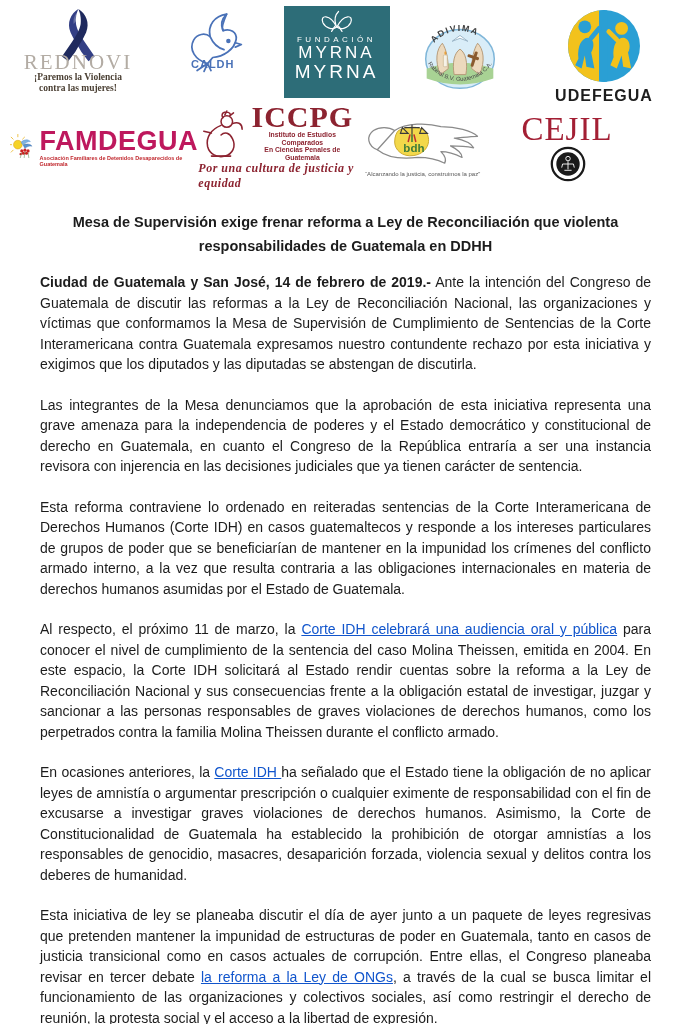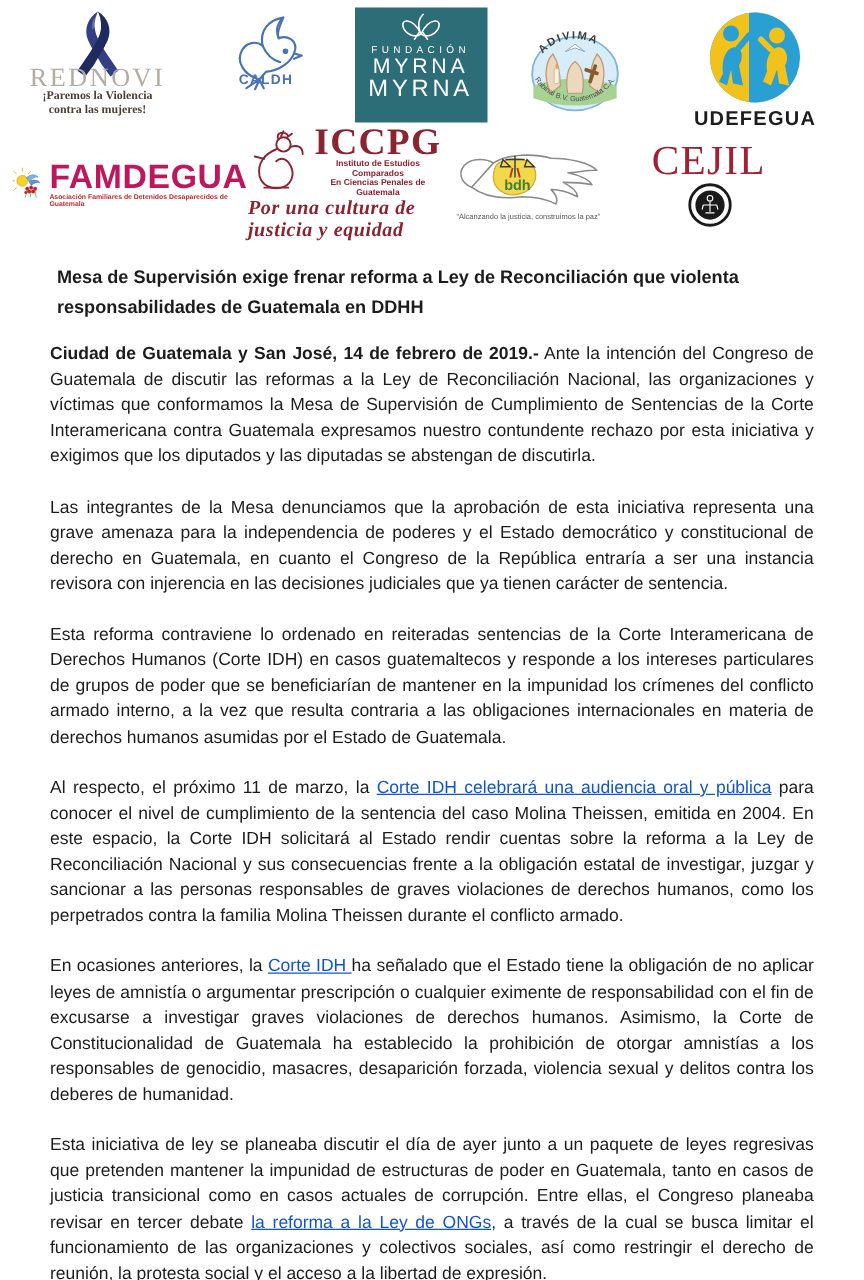--- a/index.html
+++ b/index.html
@@ -48,42 +48,42 @@
 
   
   .famdegua{width:188px;flex-direction:row;align-items:center;}
   .famdegua svg{height:62px;}
   .famdegua-text{display:flex;flex-direction:column;margin-left:2px;}
   .famdegua-name{font-size:27px;font-weight:800;color:#be185d;letter-spacing:0.5px;line-height:27px;}
   .famdegua-tag{font-size:5.5px;color:#c0272d;font-weight:bold;max-width:150px;line-height:6px;}
 
   
   .iccpg{width:158px;}
-  .iccpg-top{display:flex;align-items:center;}
+  .iccpg-top{display:flex;align-items:flex-end;}
   .iccpg-top svg{height:52px;}
   .iccpg-block{display:flex;flex-direction:column;align-items:center;margin-left:2px;}
   .iccpg-name{font-family:"Liberation Serif",serif;font-weight:bold;font-size:30px;color:#8c2330;line-height:28px;letter-spacing:1px;}
   .iccpg-sub{font-size:6.8px;font-weight:bold;color:#8c2330;line-height:7.5px;text-align:center;}
-  .iccpg-tag{font-family:"Liberation Serif",serif;font-style:italic;font-weight:bold;font-size:16px;color:#8c2330;margin-top:0;letter-spacing:0.5px;}
+  .iccpg-tag{font-family:"Liberation Serif",serif;font-style:italic;font-weight:bold;font-size:12px;color:#8c2330;margin-top:0;letter-spacing:0.5px;}
 
   
   .bdh{width:132px;}
   .bdh svg{height:52px;}
   .bdh-tag{font-size:6px;color:#555;margin-top:2px;}
 
   
   .cejil{width:156px;flex-direction:column;align-items:center;justify-content:center;}
   .cejil-name{font-family:"Liberation Serif",serif;font-size:33px;color:#a31f34;letter-spacing:1px;line-height:34px;}
   .cejil svg{height:36px;margin-left:2px;}
 
   
   .doc{padding:0 40px;}
   .doc-title{
     font-weight:bold;font-size:14.5px;line-height:24px;
-    text-align:left;max-width:600px;margin:28px auto 14px auto;
+    text-align:center;max-width:600px;margin:28px auto 14px auto;
   }
   .para{font-size:14px;line-height:20.5px;text-align:justify;margin:0 0 20px 0;}
   .para:last-child{margin-bottom:0;}
   .bold{font-weight:bold;}
   a.doc-link{color:#1155cc;text-decoration:underline;cursor:pointer;}
 </style>
 </head>
 <body>
 
 <div class="page">

